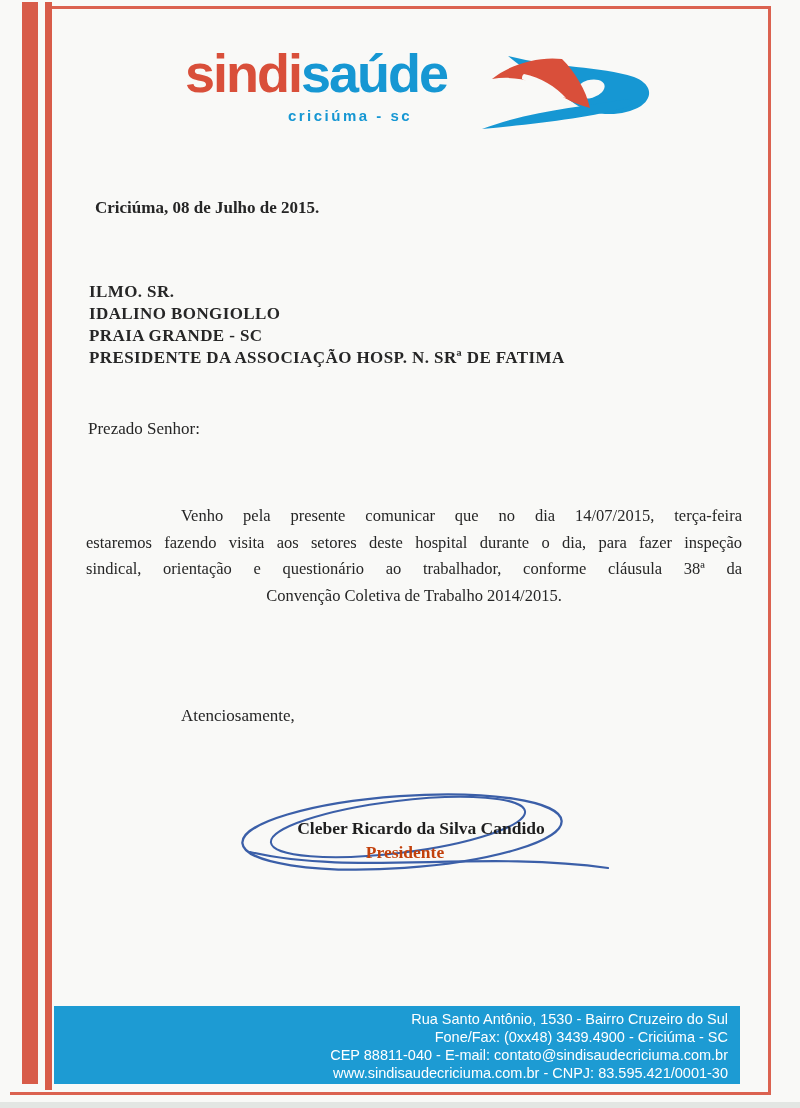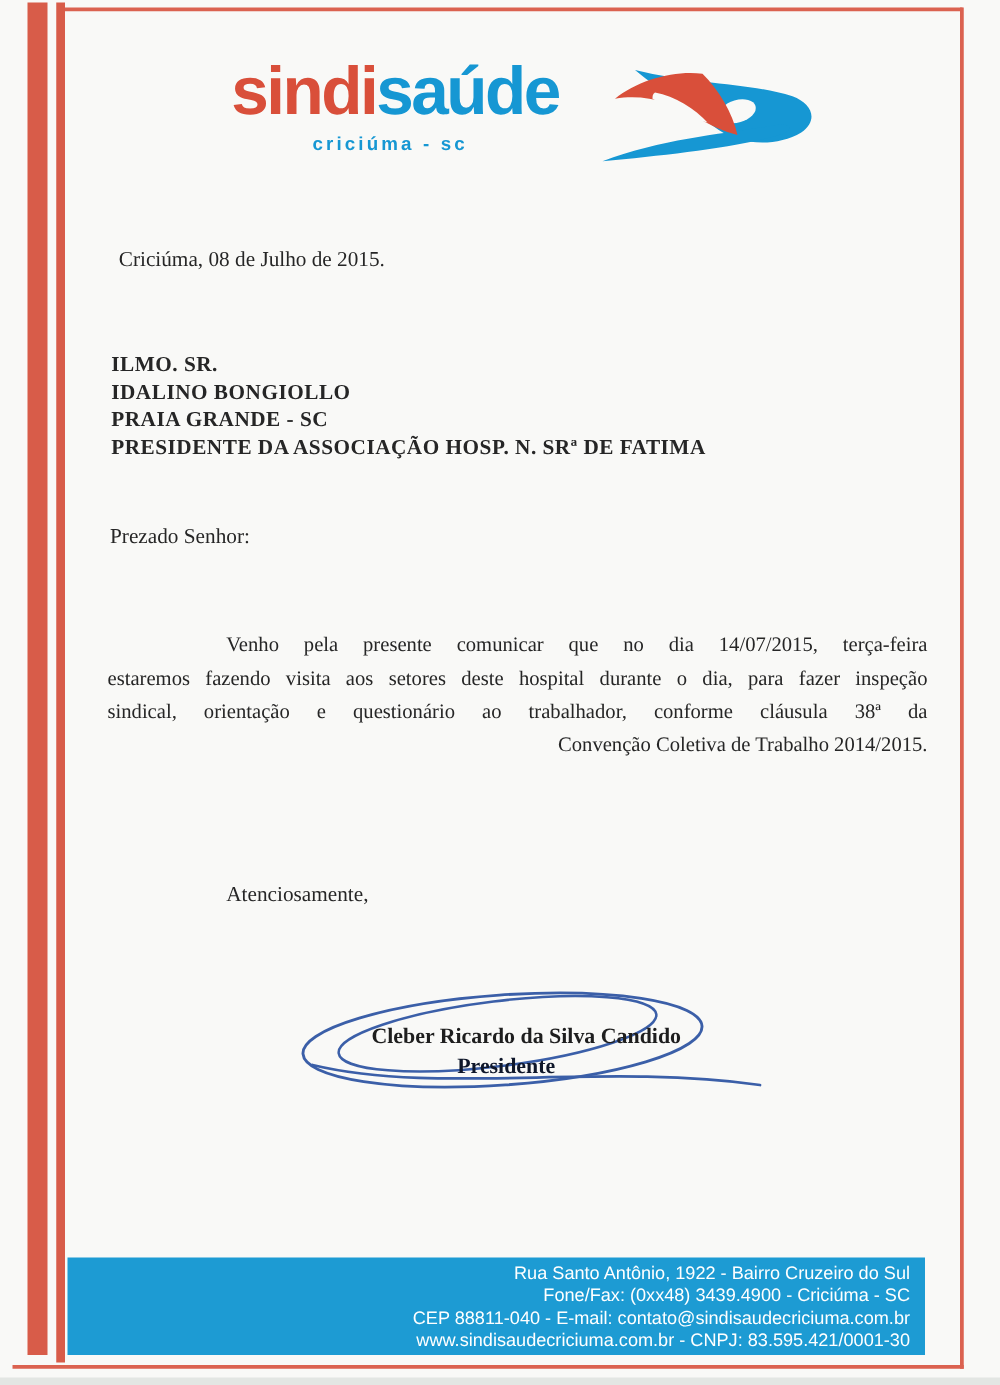--- a/index.html
+++ b/index.html
@@ -24,46 +24,46 @@
 
   
   .brand{
     position:absolute;left:185px;top:46px;line-height:1;
     font-family:"Liberation Sans", sans-serif;font-weight:bold;
     font-size:54px;letter-spacing:-2px;white-space:nowrap;
   }
   .brand .red{color:#d94f3a;}
   .brand .blue{color:#1697d3;}
   .tagline{
-    position:absolute;left:250px;top:107px;width:200px;text-align:left;
+    position:absolute;left:250px;top:107px;width:200px;text-align:center;
     font-family:"Liberation Sans", sans-serif;font-weight:bold;
     font-size:15px;letter-spacing:2.5px;color:#1697d3;white-space:nowrap;
   }
   .swoosh{position:absolute;left:478px;top:44px;width:180px;height:110px;}
 
   
-  .date{position:absolute;left:95px;top:198px;font-size:17px;}
+  .date{position:absolute;left:95px;top:198px;font-size:17px;font-weight:bold;}
   .recipient{position:absolute;left:89px;top:281px;font-size:17px;font-weight:bold;letter-spacing:.4px;}
   .recipient div{line-height:22px;white-space:nowrap;}
   .salutation{position:absolute;left:88px;top:419px;font-size:17px;}
   .para{position:absolute;left:86px;width:656px;font-size:16.5px;}
   .para .jline{line-height:26.5px;text-align:justify;text-align-last:justify;white-space:normal;}
   .para .jline.indent{padding-left:95px;}
-  .para .lastline{line-height:26.5px;text-align:right;}
+  .para .lastline{line-height:26.5px;text-align:center;}
   .para1{top:503px;}
   .para2{top:618px;}
   .closing{position:absolute;left:181px;top:706px;font-size:17px;}
 
   
   .signature{position:absolute;left:230px;top:780px;width:350px;height:115px;}
   .signature svg{position:absolute;left:0;top:0;overflow:visible;}
   .sig-name{position:absolute;left:16px;top:38px;width:350px;text-align:center;
     font-size:17.5px;font-weight:bold;color:#1e1e1e;white-space:nowrap;}
   .sig-title{position:absolute;left:0;top:62px;width:350px;text-align:center;
-    font-size:17.5px;font-weight:bold;color:#0f172a;}
+    font-size:17.5px;font-weight:bold;color:#c2410c;}
 
   
   .footer-bar{
     position:absolute;left:54px;top:1006px;width:686px;height:78px;
     background:#1d9bd3;
   }
   .footer-text{
     position:absolute;right:12px;top:4px;left:0;text-align:right;
     font-family:"Liberation Sans", sans-serif;
     font-size:14.5px;line-height:18px;color:#ffffff;
@@ -123,20 +123,20 @@
         <ellipse cx="168" cy="47" rx="128" ry="26" stroke-width="2" transform="rotate(-7 168 47)"></ellipse>
         <path d="M20,72 C120,96 250,70 378,88" stroke-width="2.2"></path>
       </g>
     </svg>
     <div class="sig-name">Cleber Ricardo da Silva Candido</div>
     <div class="sig-title">Presidente</div>
   </div>
 
   <div class="footer-bar">
     <div class="footer-text">
-      <div>Rua Santo Antônio, 1922 - Bairro Cruzeiro do Sul</div>
+      <div>Rua Santo Antônio, 1530 - Bairro Cruzeiro do Sul</div>
       <div>Fone/Fax: (0xx48) 3439.4900 - Criciúma - SC</div>
       <div>CEP 88811-040 - E-mail: contato@sindisaudecriciuma.com.br</div>
       <div>www.sindisaudecriciuma.com.br - CNPJ: 83.595.421/0001-30</div>
     </div>
   </div>
 
 </div>
 
 </body></html>

